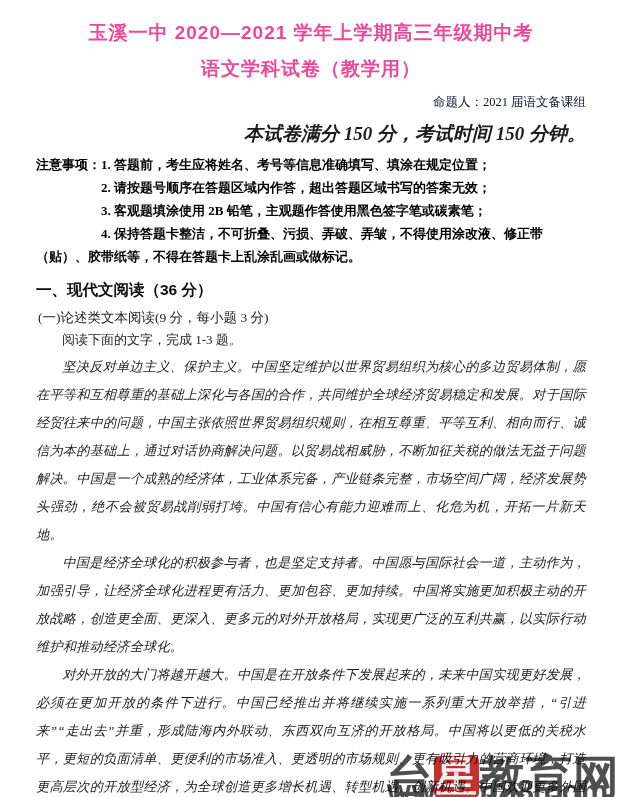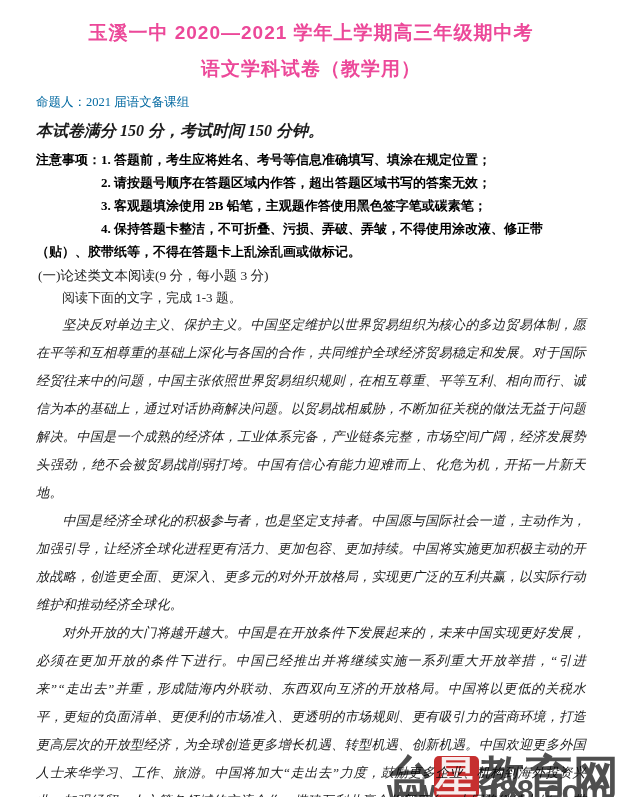--- a/index.html
+++ b/index.html
@@ -18,28 +18,29 @@
     font-family:"Liberation Sans","DejaVu Sans",sans-serif;
     font-weight:bold;
     font-size:19px;
     color:#ec4899;
     margin:8px 0 0 0;
     letter-spacing:1px;
   }
   .title.second { margin-top:10px; }
 
   .author-line {
+    text-align:right;
     font-size:12.5px;
     margin:12px 0 0 0;
-    color:#0369a1;
+    color:#0f172a;
   }
 
   .exam-info {
-    text-align:left;
-    font-size:16px;
+    text-align:right;
+    font-size:19px;
     font-weight:bold;
     font-style:italic;
     margin:10px 0 6px 0;
   }
 
   .notes { font-size:13px; line-height:23px; color:#000000; font-weight:600; }
   .notes .lbl { font-weight:bold; }
   .notes p { margin:0; }
   .notes p.cont { text-indent:65px; }
   .notes p.wrapline { text-indent:65px; }
@@ -120,20 +121,21 @@
 
   <div class="exam-info">本试卷满分 150 分，考试时间 150 分钟。</div>
 
   <div class="notes">
     <p><span class="lbl">注意事项：</span><span>1. 答题前，考生应将姓名、考号等信息准确填写、填涂在规定位置；</span></p>
     <p class="cont">2. 请按题号顺序在答题区域内作答，超出答题区域书写的答案无效；</p>
     <p class="cont">3. 客观题填涂使用 2B 铅笔，主观题作答使用黑色签字笔或碳素笔；</p>
     <p class="wrapline">4. 保持答题卡整洁，不可折叠、污损、弄破、弄皱，不得使用涂改液、修正带（贴）、胶带纸等，不得在答题卡上乱涂乱画或做标记。</p>
   </div>
 
+  <div class="section-heading">一、现代文阅读（36 分）</div>
 
   <div class="subsection-heading">(一)论述类文本阅读(9 分，每小题 3 分)</div>
 
   <div class="instruction">阅读下面的文字，完成 1-3 题。</div>
 
   <div class="passage">
     <p>坚决反对单边主义、保护主义。中国坚定维护以世界贸易组织为核心的多边贸易体制，愿在平等和互相尊重的基础上深化与各国的合作，共同维护全球经济贸易稳定和发展。对于国际经贸往来中的问题，中国主张依照世界贸易组织规则，在相互尊重、平等互利、相向而行、诚信为本的基础上，通过对话协商解决问题。以贸易战相威胁，不断加征关税的做法无益于问题解决。中国是一个成熟的经济体，工业体系完备，产业链条完整，市场空间广阔，经济发展势头强劲，绝不会被贸易战削弱打垮。中国有信心有能力迎难而上、化危为机，开拓一片新天地。</p>
     <p>中国是经济全球化的积极参与者，也是坚定支持者。中国愿与国际社会一道，主动作为，加强引导，让经济全球化进程更有活力、更加包容、更加持续。中国将实施更加积极主动的开放战略，创造更全面、更深入、更多元的对外开放格局，实现更广泛的互利共赢，以实际行动维护和推动经济全球化。</p>
     <p>对外开放的大门将越开越大。中国是在开放条件下发展起来的，未来中国实现更好发展，必须在更加开放的条件下进行。中国已经推出并将继续实施一系列重大开放举措，“引进来”“走出去”并重，形成陆海内外联动、东西双向互济的开放格局。中国将以更低的关税水平，更短的负面清单、更便利的市场准入、更透明的市场规则、更有吸引力的营商环境，打造更高层次的开放型经济，为全球创造更多增长机遇、转型机遇、创新机遇。中国欢迎更多外国人士来华学习、工作、旅游。中国将加大“走出去”力度，鼓励更多企业、机构到海外投资兴业，加强经贸、人文等各领域的交流合作。搭建互利共赢合作新平台。中国将继续办好“一带一路”国际合作高峰论坛，全力打造世界一流的中国国际进口博览会，为中国对外开放和世界经济增长创造新需求、注入新动力。</p>
 

